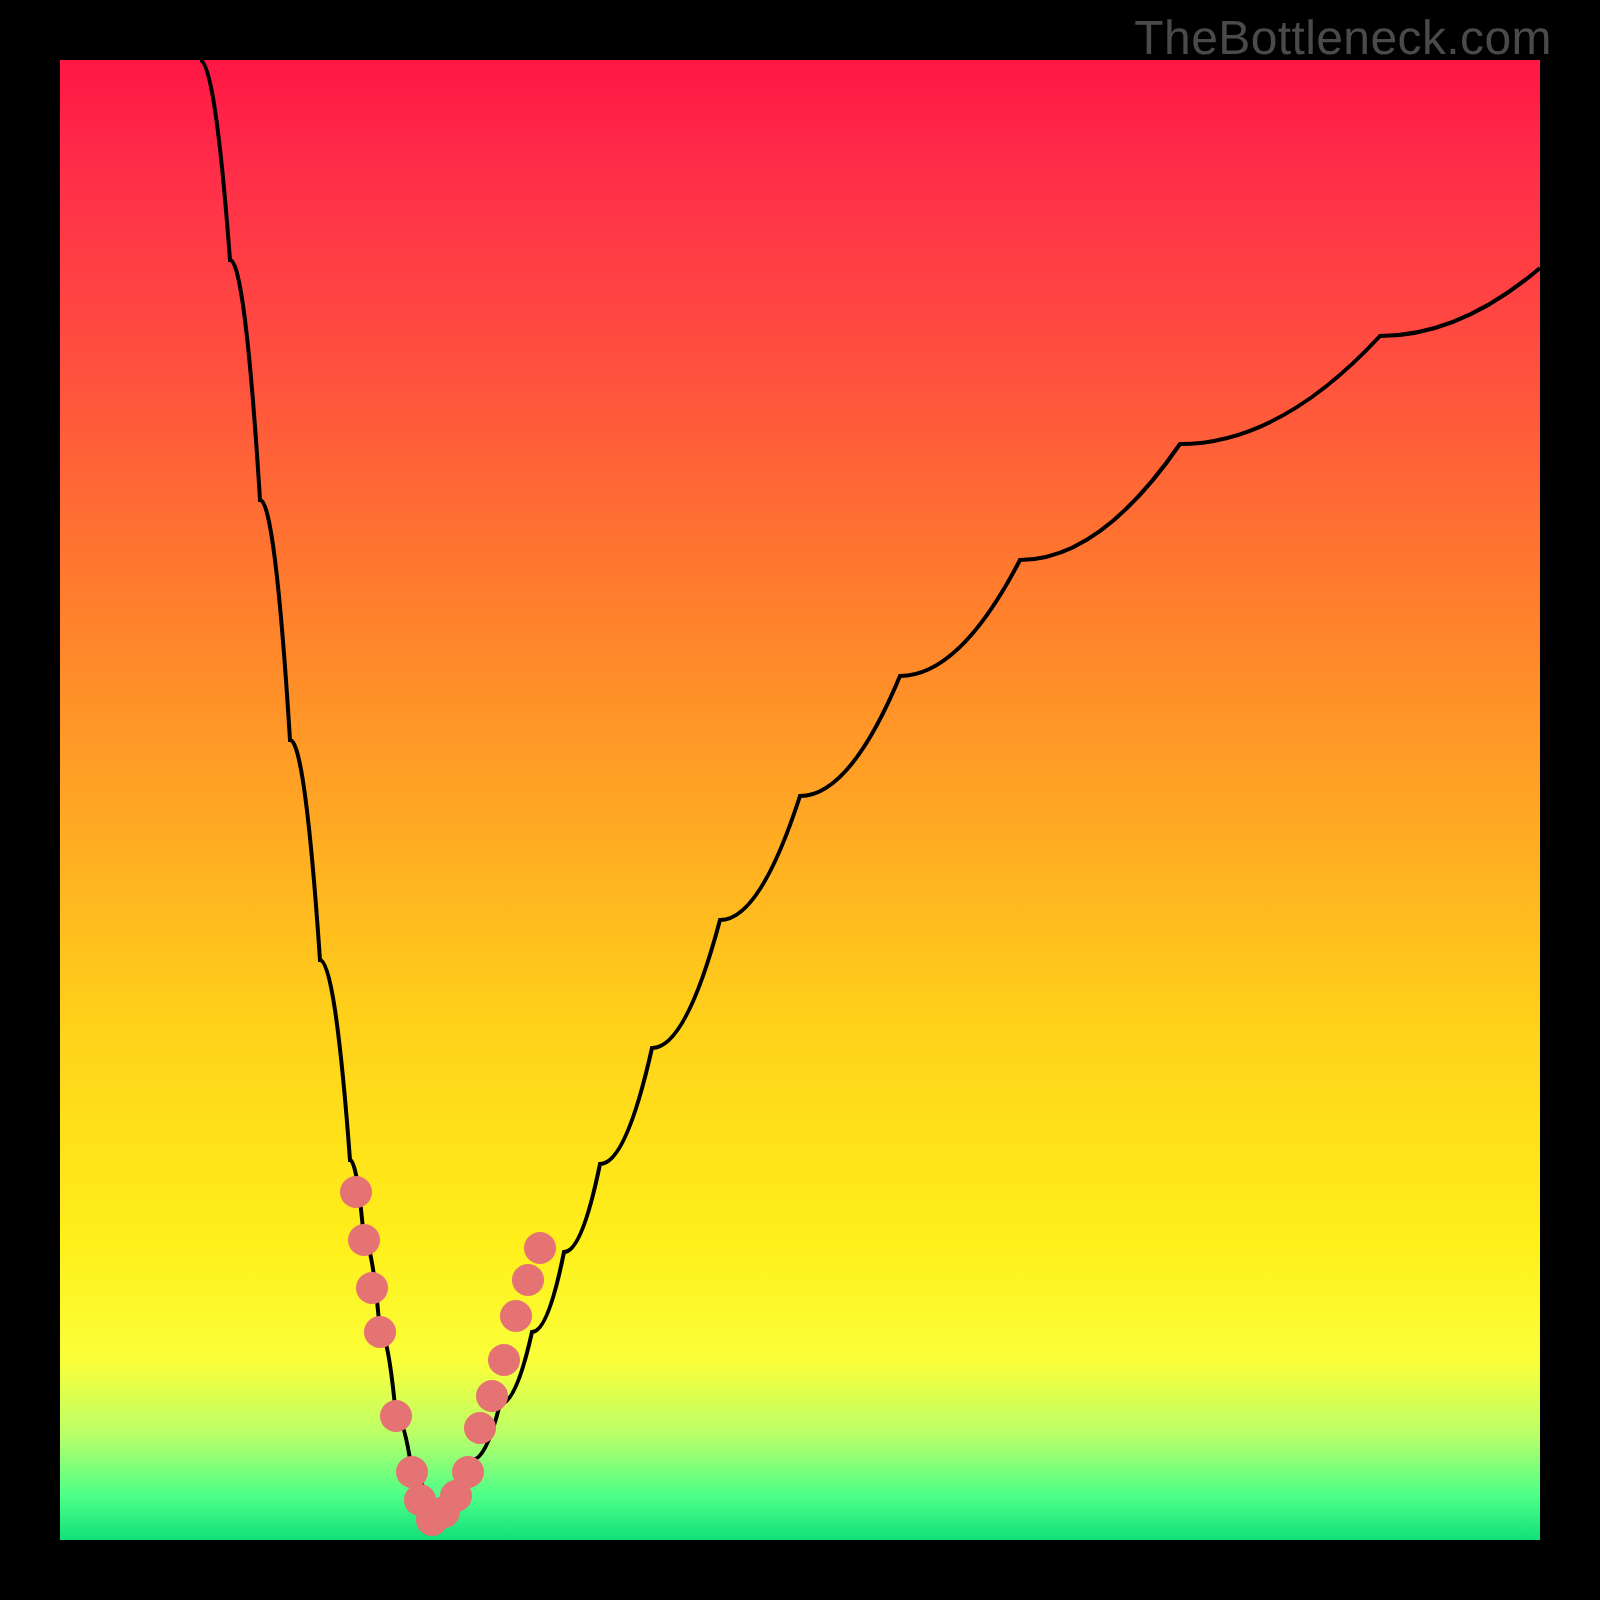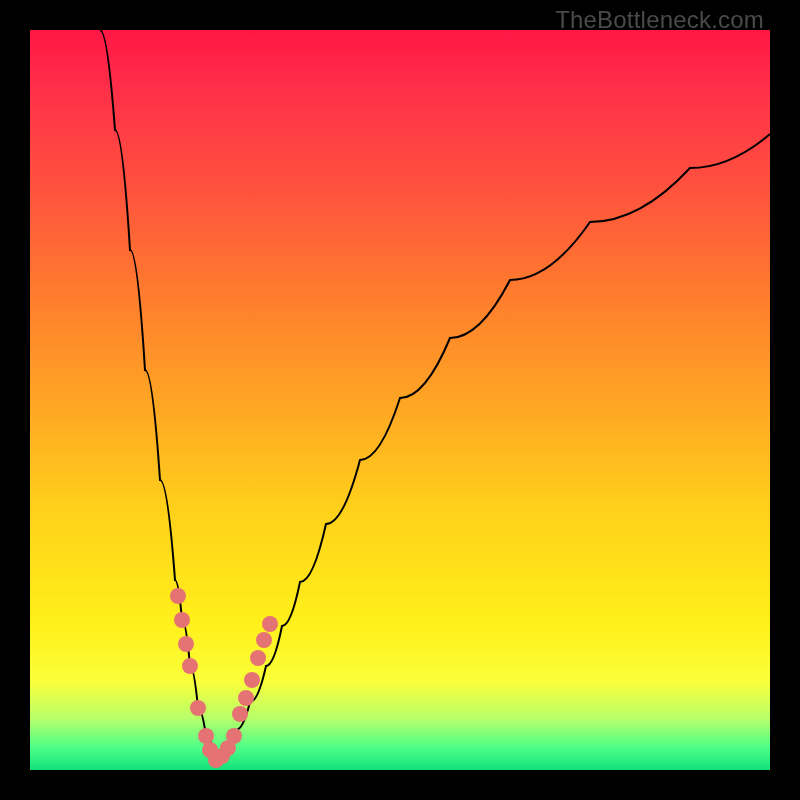--- a/index.html
+++ b/index.html
@@ -33,21 +33,21 @@
       #fff01a 80%,
       #faff3a 88%,
       #b8ff6a 93%,
       #4dff88 97%,
       #12e07a 100%
     );
   }
   .watermark {
     position: absolute;
     top: 6px;
-    right: 36px;
+    right: 24px;
     color: #4a4a4a;
     font-size: 24px;
     letter-spacing: 0.2px;
     user-select: none;
   }
   svg.overlay {
     position: absolute;
     left: 30px;
     top: 30px;
     width: 740px;

